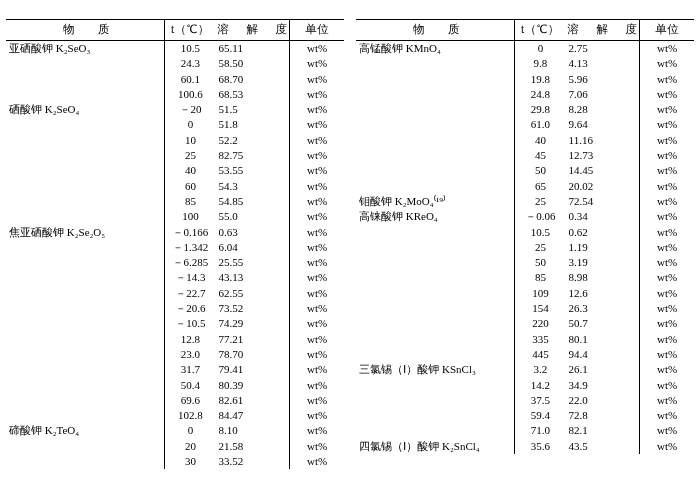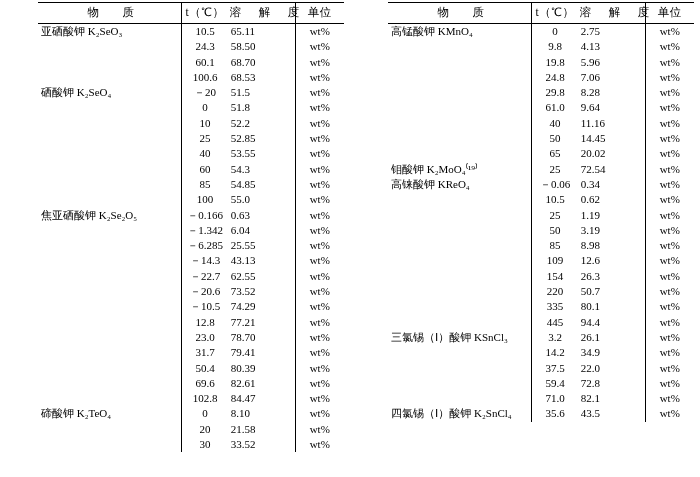--- a/index.html
+++ b/index.html
@@ -18,22 +18,21 @@
     position: relative;
     width: 700px;
     height: 477px;
     box-sizing: border-box;
     display: flex;
     gap: 0px;
   }
   .tablewrap {
     width: 350px;
     box-sizing: border-box;
-    padding: 2px 6px 0 6px;
-    margin-left: 32px;
+    padding: 19px 6px 0 6px;
   }
   table.dtab {
     border-collapse: collapse;
     width: 100%;
     table-layout: fixed;
     font-size: 11px;
   }
   table.dtab col.c-sub { width: 47%; }
   table.dtab col.c-t   { width: 15%; }
   table.dtab col.c-sol { width: 22%; }
@@ -130,21 +129,21 @@
           </tr>
           <tr>
             <td class="sub"></td>
             <td class="t">10</td>
             <td class="sol">52.2</td>
             <td class="unit">wt%</td>
           </tr>
           <tr>
             <td class="sub"></td>
             <td class="t">25</td>
-            <td class="sol">52.85</td>
+            <td class="sol">82.75</td>
             <td class="unit">wt%</td>
           </tr>
           <tr>
             <td class="sub"></td>
             <td class="t">40</td>
             <td class="sol">53.55</td>
             <td class="unit">wt%</td>
           </tr>
           <tr>
             <td class="sub"></td>
@@ -318,20 +317,26 @@
             <td class="unit">wt%</td>
           </tr>
           <tr>
             <td class="sub"></td>
             <td class="t">40</td>
             <td class="sol">11.16</td>
             <td class="unit">wt%</td>
           </tr>
           <tr>
             <td class="sub"></td>
+            <td class="t">45</td>
+            <td class="sol">12.73</td>
+            <td class="unit">wt%</td>
+          </tr>
+          <tr>
+            <td class="sub"></td>
             <td class="t">50</td>
             <td class="sol">14.45</td>
             <td class="unit">wt%</td>
           </tr>
           <tr>
             <td class="sub"></td>
             <td class="t">65</td>
             <td class="sol">20.02</td>
             <td class="unit">wt%</td>
           </tr>

